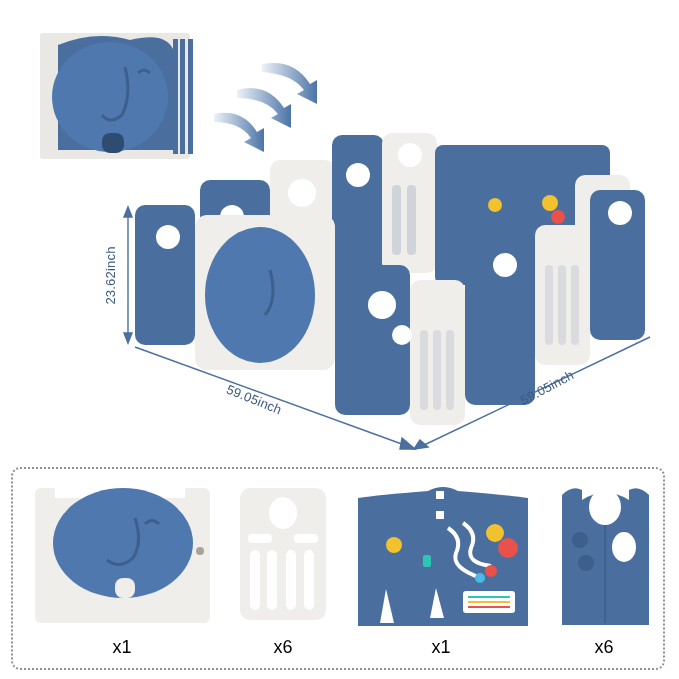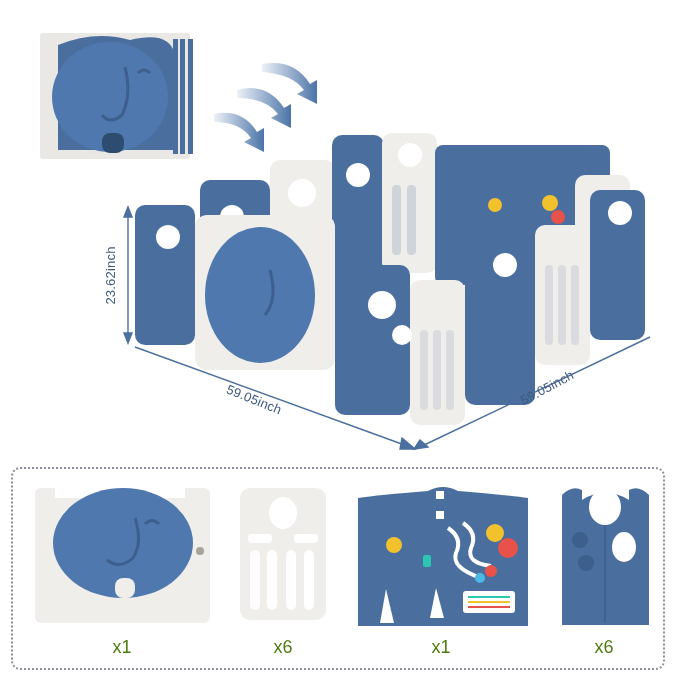--- a/index.html
+++ b/index.html
@@ -1,19 +1,19 @@
 <!DOCTYPE html>
 <html><head>
 <meta charset="utf-8">
 <style>
   html,body{margin:0;padding:0;background:#ffffff;}
   body{width:679px;height:679px;position:relative;overflow:hidden;font-family:"Liberation Sans",sans-serif;}
   .abs{position:absolute;}
   .dim{color:#3e5a80;font-size:13px;letter-spacing:0.2px;white-space:nowrap;}
-  .qty{position:absolute;top:637px;color:#4d7c0f;font-size:18px;transform:translateX(-50%);}
+  .qty{position:absolute;top:637px;color:#000000;font-size:18px;transform:translateX(-50%);}
   .parts-box{position:absolute;left:11px;top:467px;width:654px;height:203px;border:2px dotted #8a8f98;border-radius:9px;box-sizing:border-box;}
 </style>
 </head>
 <body>
 
 <svg class="abs" style="left:30px;top:25px" width="170" height="140" viewBox="0 0 170 140">
   <rect x="10" y="8" width="150" height="126" fill="#e9e8e4" rx="3"></rect>
   <rect x="150" y="14" width="5" height="115" fill="#4a6f9f"></rect>
   <rect x="158" y="14" width="5" height="115" fill="#4a6f9f"></rect>
   <rect x="143" y="14" width="5" height="115" fill="#4a6f9f"></rect>

